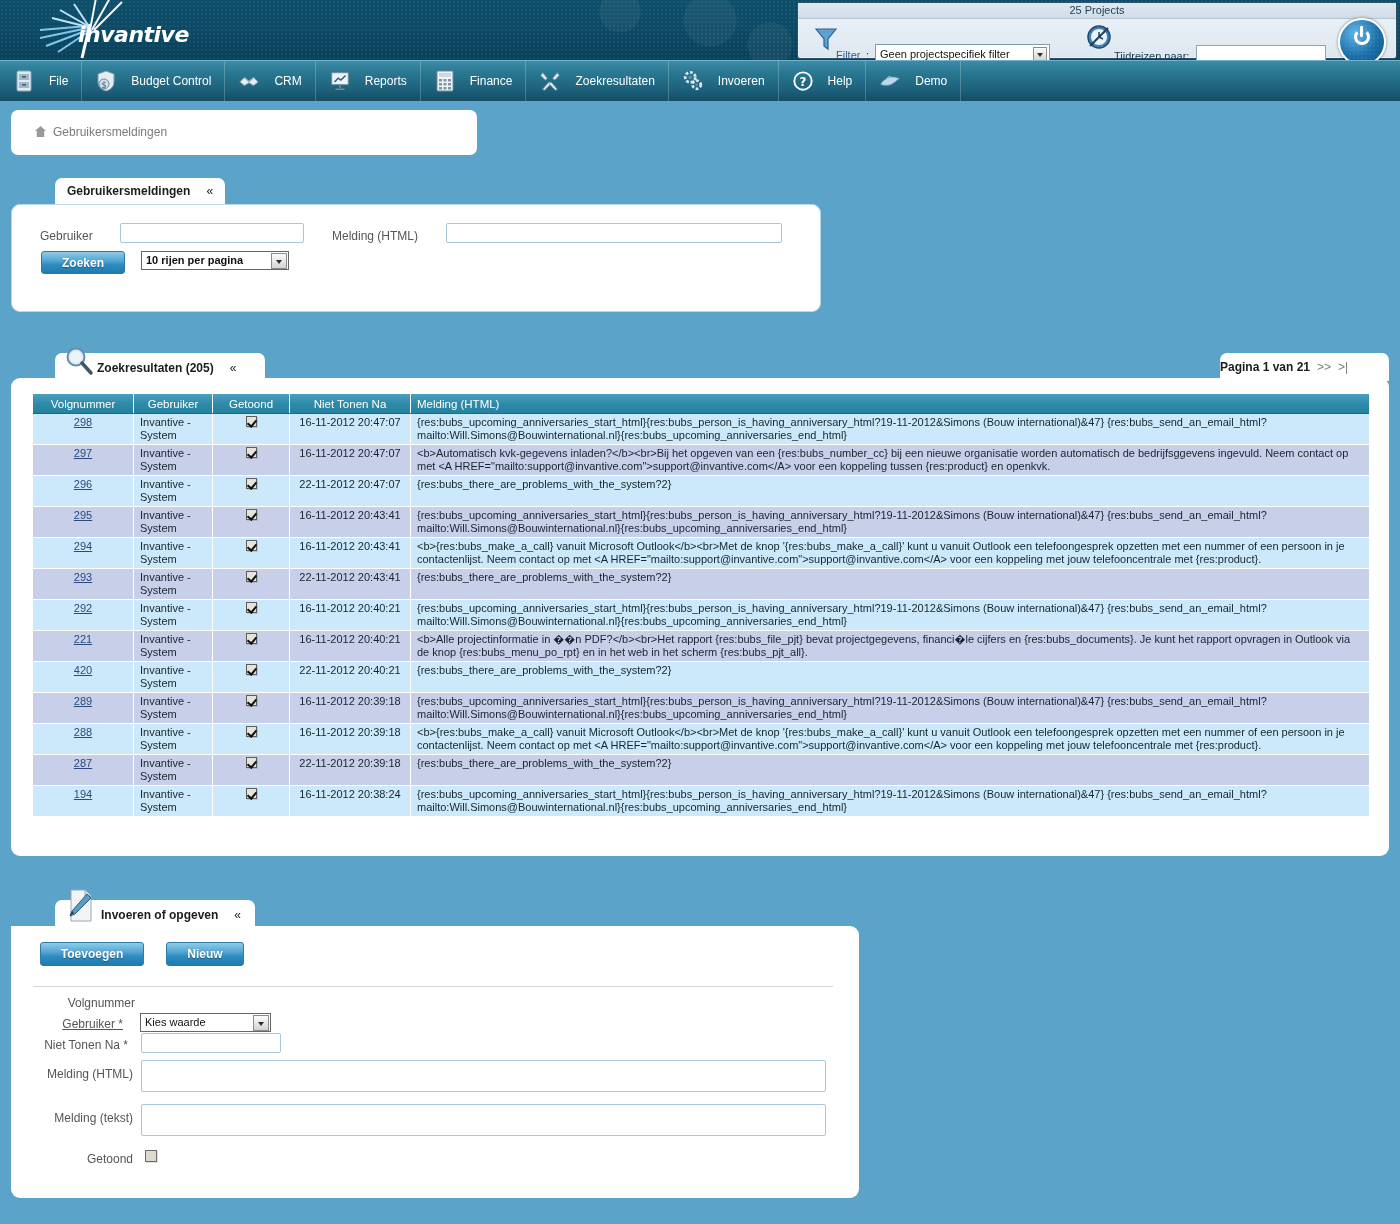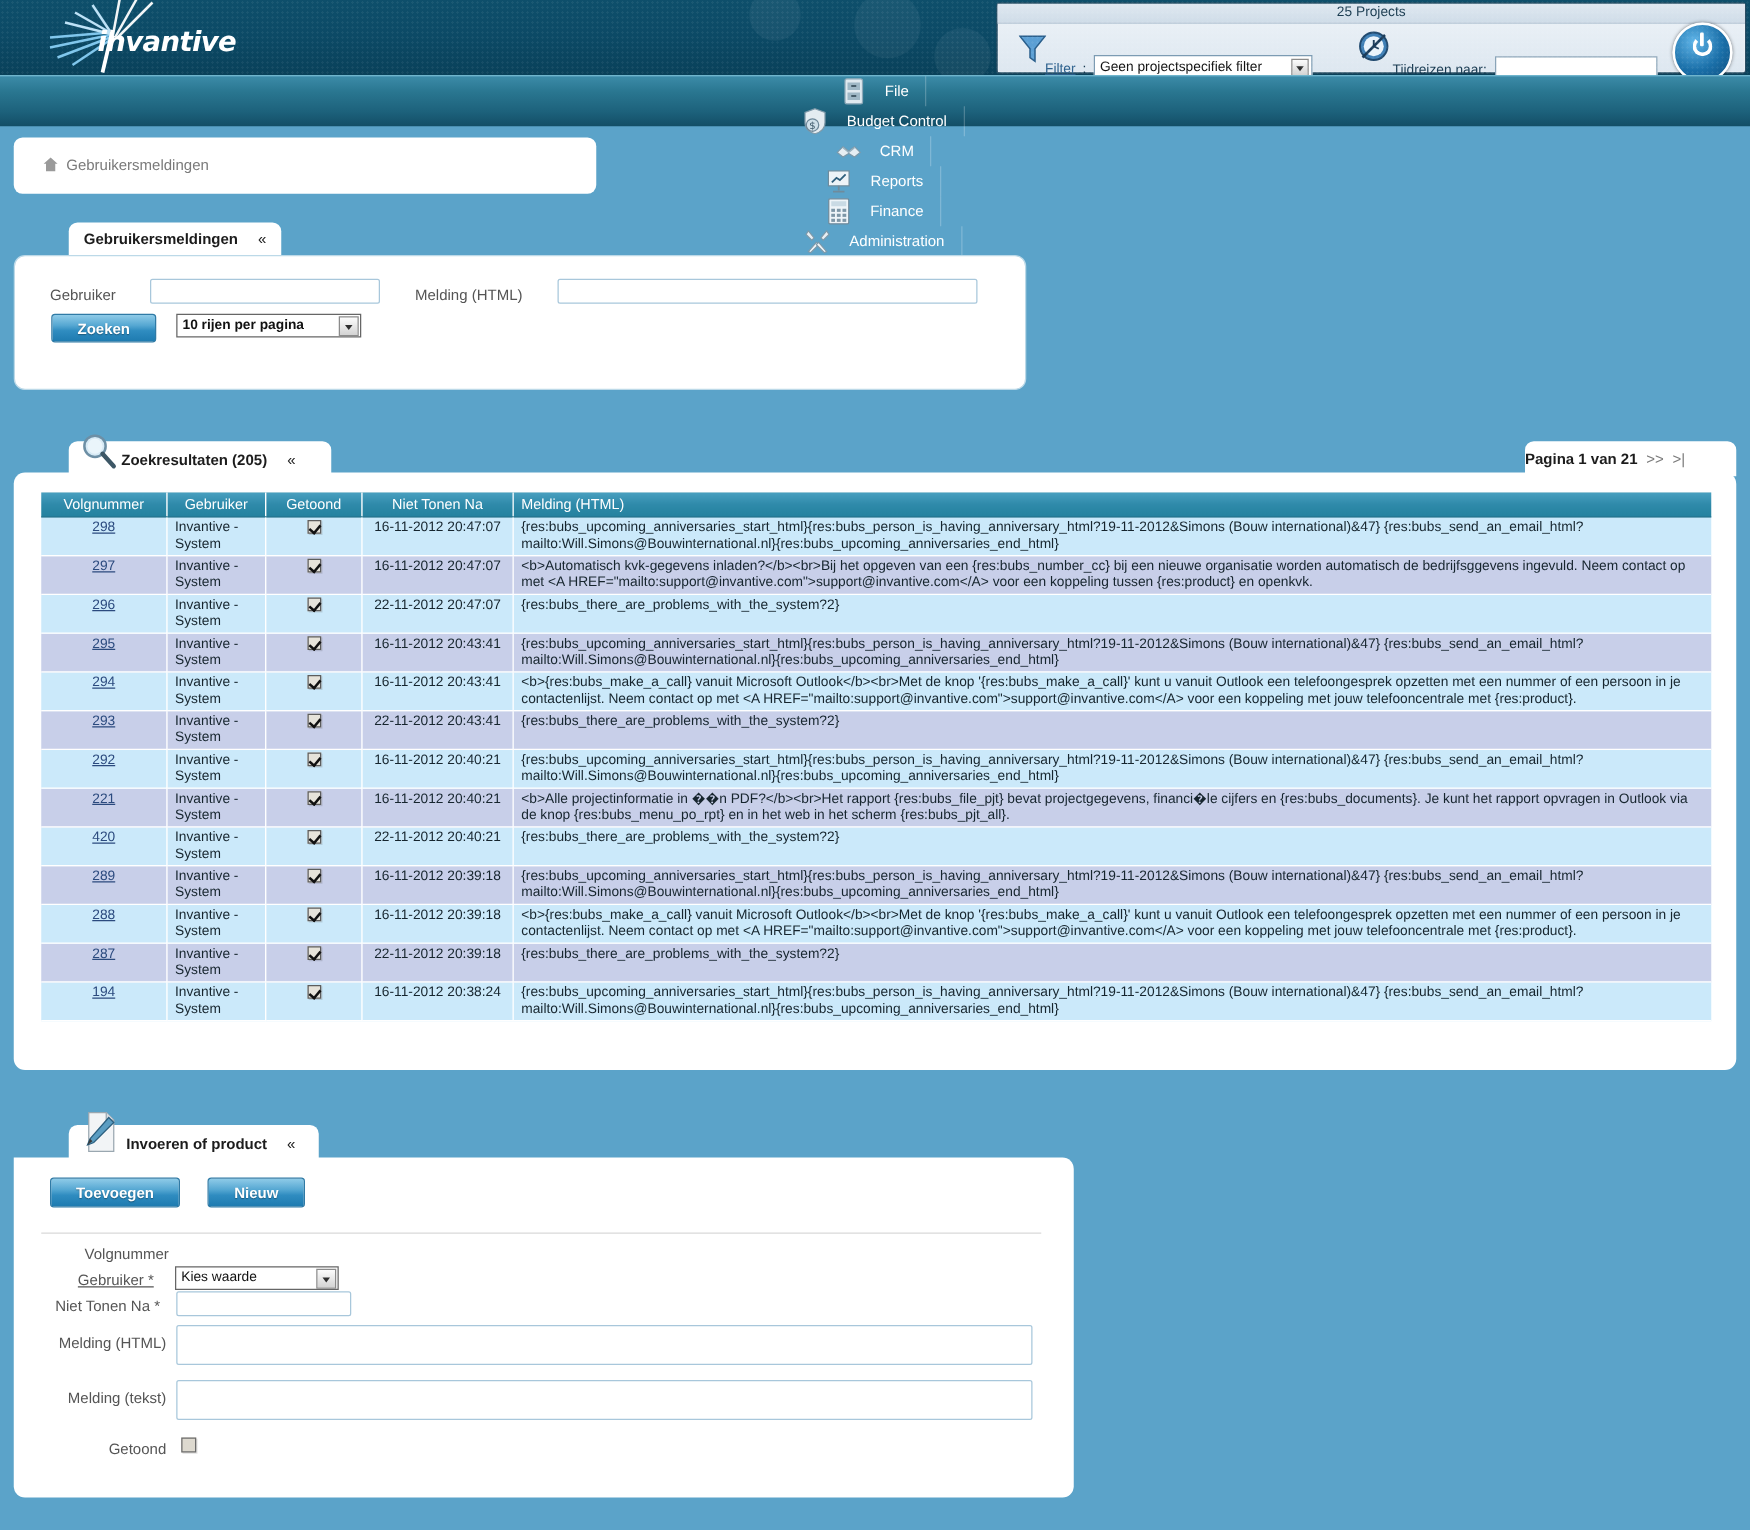--- a/index.html
+++ b/index.html
@@ -82,21 +82,21 @@
   .power-glyph{
     position:absolute;left:14px;top:9px;width:16px;height:16px;border:3px solid #fff;
     border-radius:50%;border-top-color:transparent;box-sizing:border-box;
   }
   .power-stem{position:absolute;left:20px;top:6px;width:3px;height:11px;background:#fff;border-radius:1px;}
   
   .menubar{
     position:absolute;left:0;top:60px;width:1400px;height:40px;
     background:linear-gradient(180deg,#3c8ba8 0%,#2a7791 30%,#1d627c 70%,#134e66 100%);
     border-top:1px solid #6fb5cc;
-    display:flex;align-items:center;flex-direction:column;
+    display:flex;align-items:center;
   }
   .menuitem{
     display:flex;align-items:center;height:40px;padding:0 13px;
     color:#ffffff;font-size:12px;cursor:pointer;
     border-right:1px solid rgba(255,255,255,.22);
   }
   .menuitem:first-child{border-left:none;}
   .menuitem .mlabel{margin-left:14px;}
   .micon{width:22px;height:24px;display:block;}
   
@@ -311,21 +311,21 @@
     <span class="mlabel">Finance</span>
   </div>
 
   <div class="menuitem">
     <svg class="micon" viewBox="0 0 24 24">
       <path d="M4 3 L9 9 L7 11 L2 6 Z" fill="#e8eff4" stroke="#7e99a9"></path>
       <path d="M20 3 L15 9 L17 11 L22 6 Z" fill="#e8eff4" stroke="#7e99a9"></path>
       <path d="M4 21 L11 13 L13 15 L6 22 Z" fill="#f0f5f8" stroke="#7e99a9"></path>
       <path d="M20 21 L13 13 L11 15 L18 22 Z" fill="#f0f5f8" stroke="#7e99a9"></path>
     </svg>
-    <span class="mlabel">Administration</span>
+    <span class="mlabel">Zoekresultaten</span>
   </div>
 
   <div class="menuitem">
     <svg class="micon" viewBox="0 0 24 24">
       <circle cx="9" cy="8" r="5.5" fill="none" stroke="#dce7ee" stroke-width="3" stroke-dasharray="3 2"></circle>
       <circle cx="9" cy="8" r="2" fill="#6e8a9b"></circle>
       <circle cx="16" cy="16" r="4.5" fill="none" stroke="#dce7ee" stroke-width="3" stroke-dasharray="3 2"></circle>
       <circle cx="16" cy="16" r="1.6" fill="#6e8a9b"></circle>
     </svg>
     <span class="mlabel">Invoeren</span>
@@ -494,21 +494,21 @@
   </table>
 </div>
 
 <div class="tab" id="tab-entry">
   <svg class="pencil" viewBox="0 0 30 36">
     <path d="M6 2 H20 L26 8 V33 H6 Z" fill="#f2f4f6" stroke="#9aa7b0"></path>
     <path d="M20 2 V8 H26" fill="#d8dee4" stroke="#9aa7b0"></path>
     <path d="M22 6 L26 10 L10 26 L5 28 L7 23 Z" fill="#5b9dc2" stroke="#2a5e7e"></path>
     <path d="M5 28 L7 23 L9 25 Z" fill="#3b3b3b"></path>
   </svg>
-  <span class="tab-label">Invoeren of product</span>
+  <span class="tab-label">Invoeren of opgeven</span>
   <span class="chev">«</span>
 </div>
 
 <div class="panel" id="panel-entry">
   <div class="btn-blue" style="left:29px;top:16px;width:104px;height:24px;line-height:23px;">Toevoegen</div>
   <div class="btn-blue" style="left:155px;top:16px;width:78px;height:24px;line-height:23px;">Nieuw</div>
   <div class="hr"></div>
 
   <span class="flbl" style="left:0px;top:70px;width:124px;">Volgnummer</span>
 

